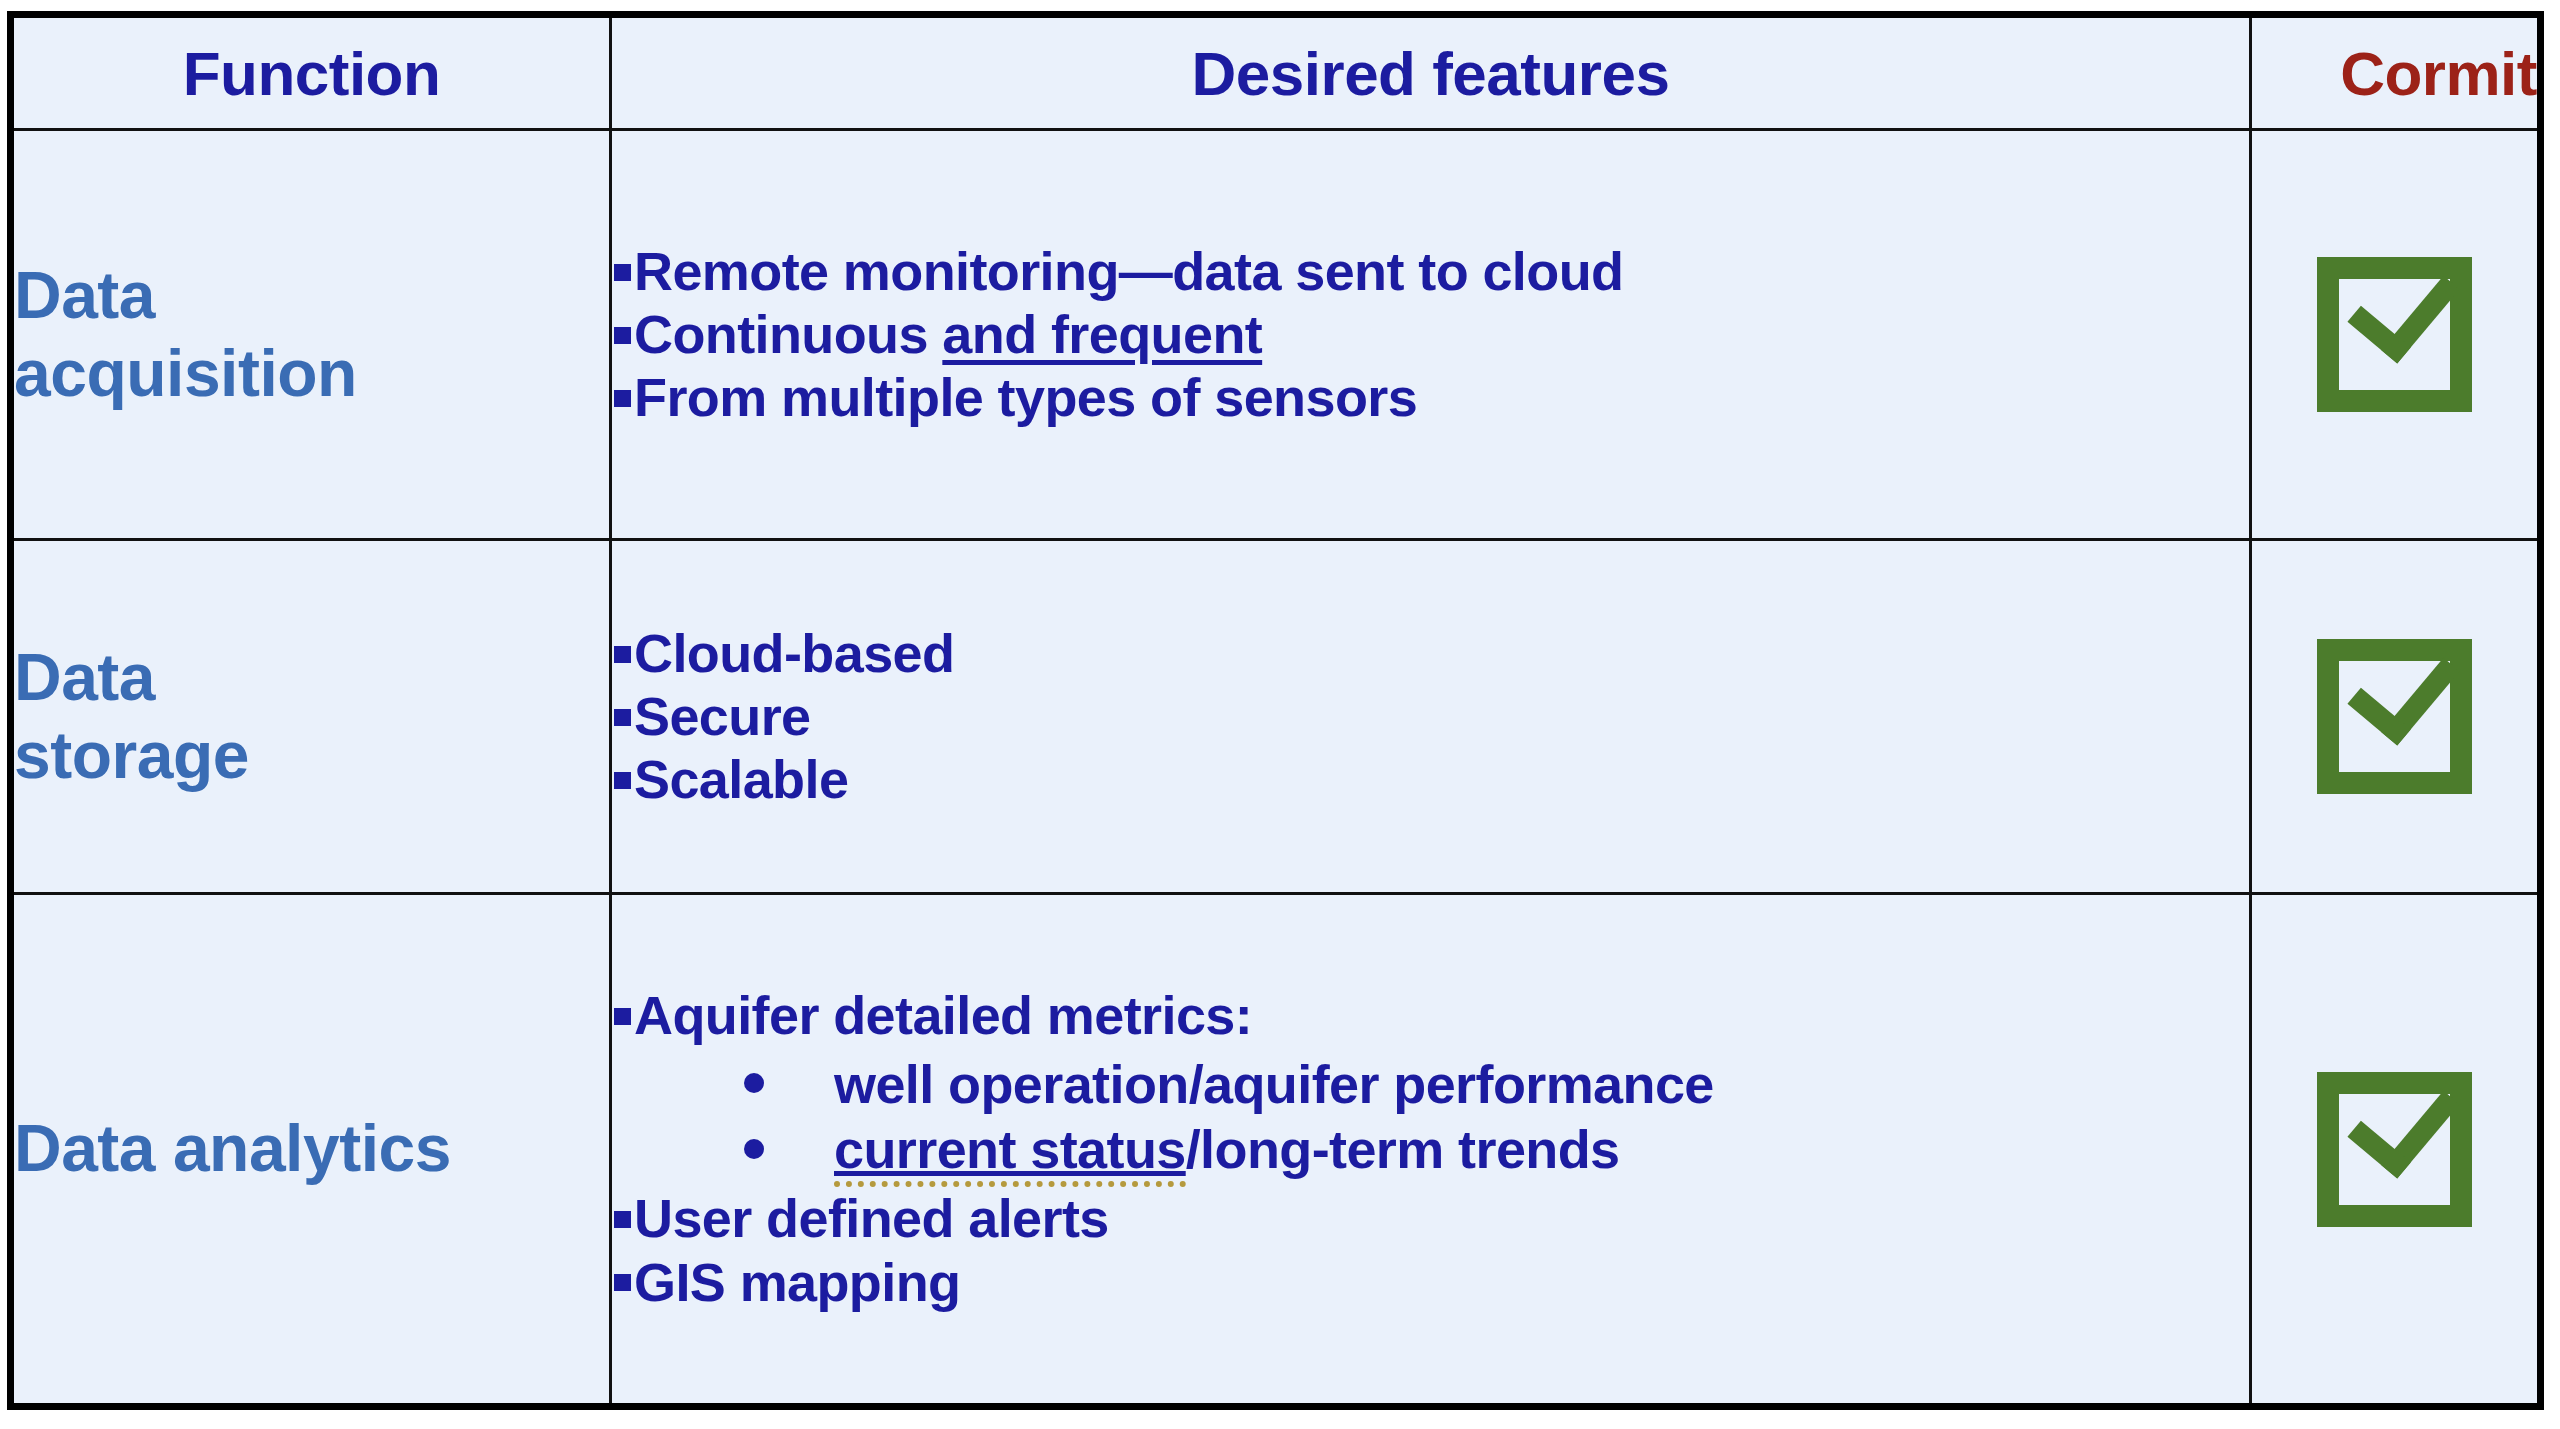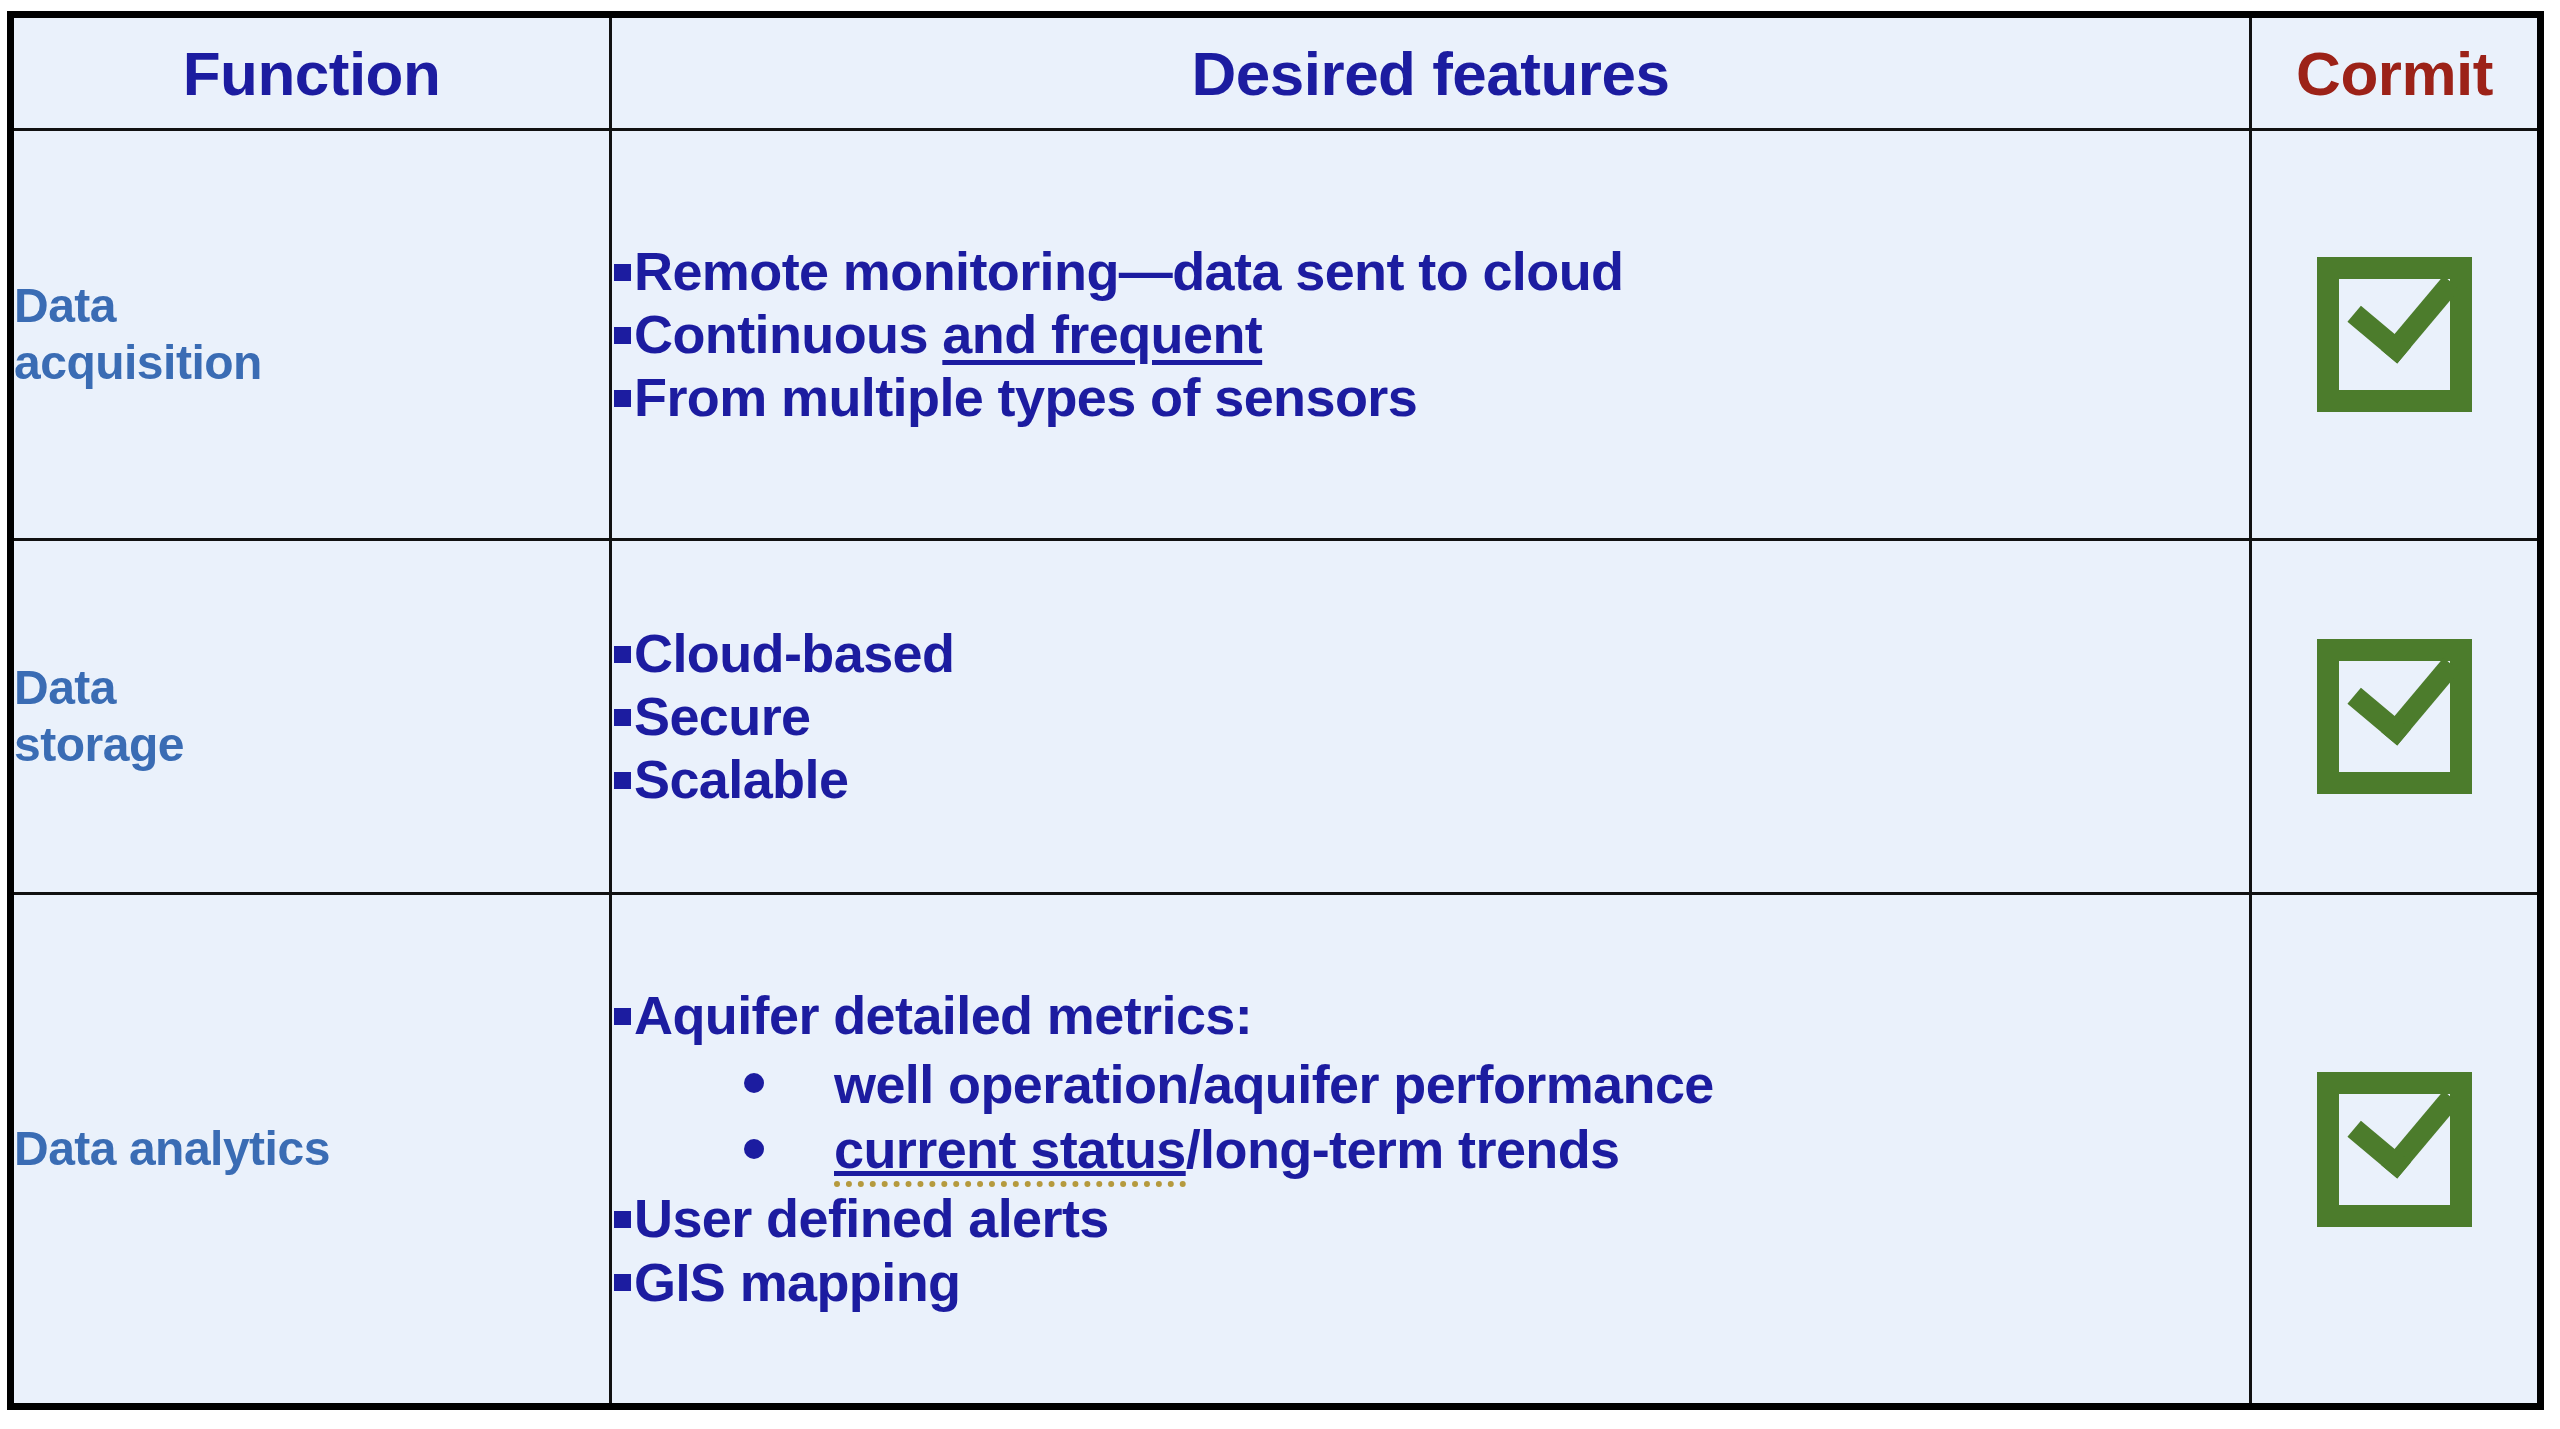--- a/index.html
+++ b/index.html
@@ -47,26 +47,26 @@
   
   thead th {
     background: #d1d1d1;
     height: 110px;
     text-align: center;
     font-size: 62px;
     font-weight: bold;
     letter-spacing: -0.5px;
   }
   th.h-function, th.h-features { color: #1c1ca0; }
-  th.h-status { color: #9c2218; }
+  th.h-status { color: #9c2218; text-align: right; }
 
   
   td.fn-cell {
     padding-left: 26px;
-    font-size: 48px;
+    font-size: 66px;
     font-weight: bold;
     color: #3a6cb4;
     line-height: 1.18;
     letter-spacing: -0.5px;
     text-align: left;
   }
   .fn-line { display: block; }
 
   
   td.feat-cell {

